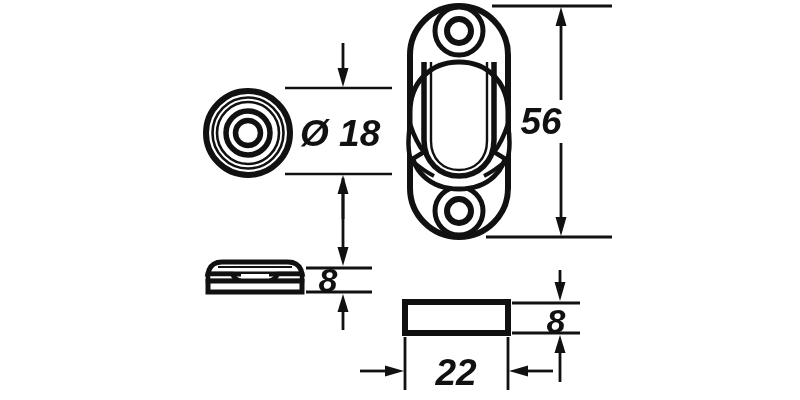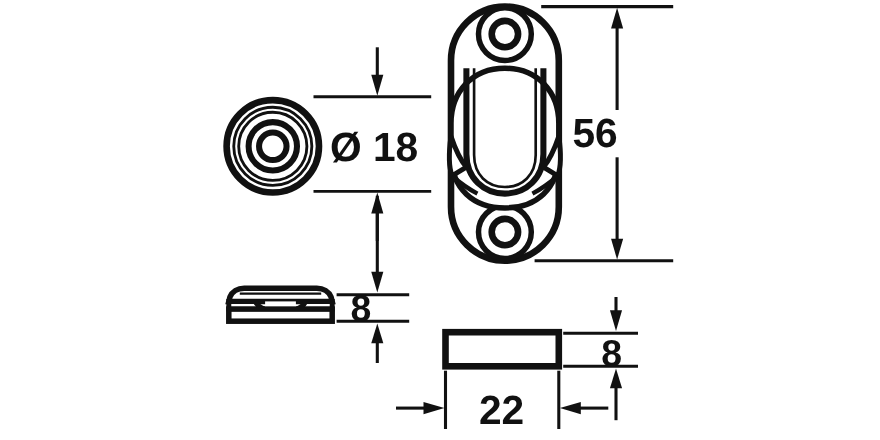--- a/index.html
+++ b/index.html
@@ -1,18 +1,18 @@
 <!DOCTYPE html>
 <html><head>
 <meta charset="utf-8">
 <style>
   html,body{margin:0;padding:0;background:#ffffff;}
   body{width:800px;height:400px;overflow:hidden;
        font-family:"Liberation Sans",sans-serif;}
-  #stage{position:relative;width:800px;height:400px;background:#fff;}
+  #stage{position:relative;width:800px;height:400px;background:#fff;font-style:italic;}
   #stage svg{position:absolute;left:0;top:0;}
   .dimtext{font-family:"Liberation Sans",sans-serif;font-weight:bold;
            fill:#111111;font-size:37px;}
   .dimtext-small{font-family:"Liberation Sans",sans-serif;font-weight:bold;
            fill:#111111;font-size:34px;}
 </style>
 </head>
 <body>
 
 <div id="stage">

